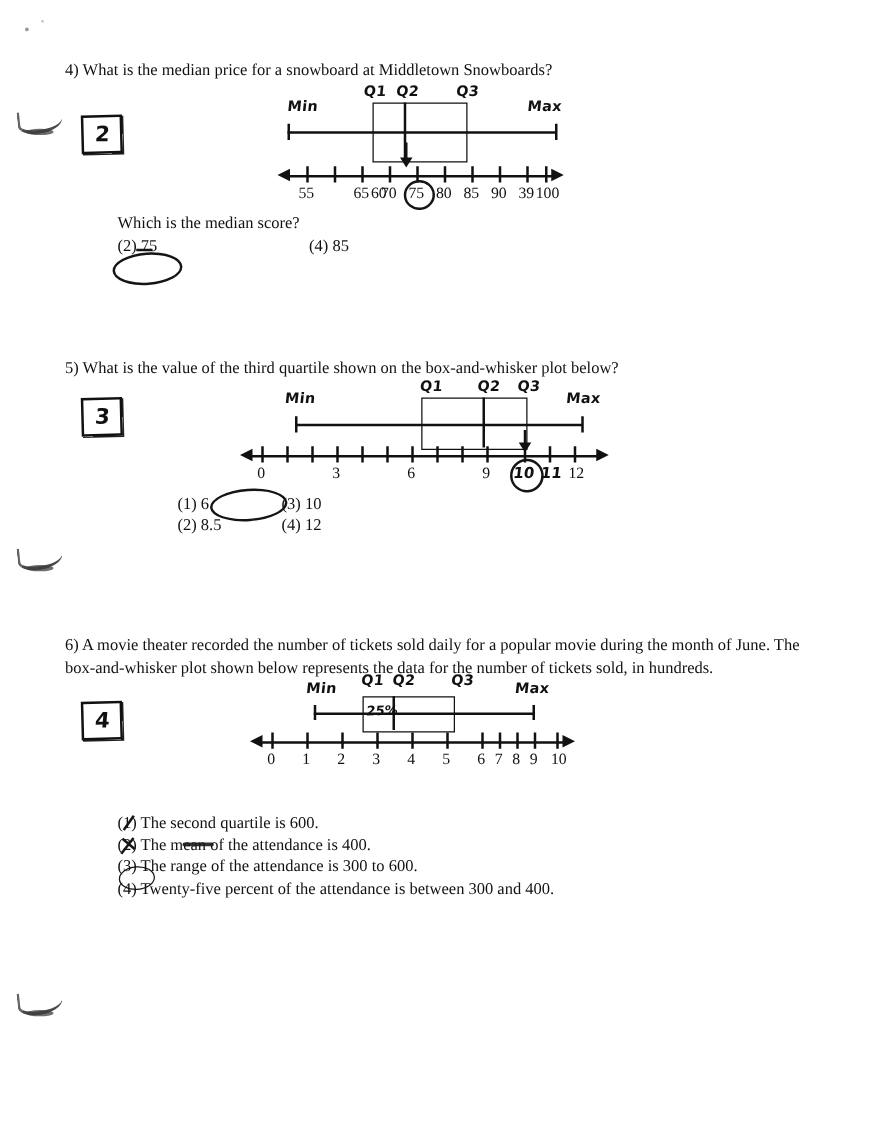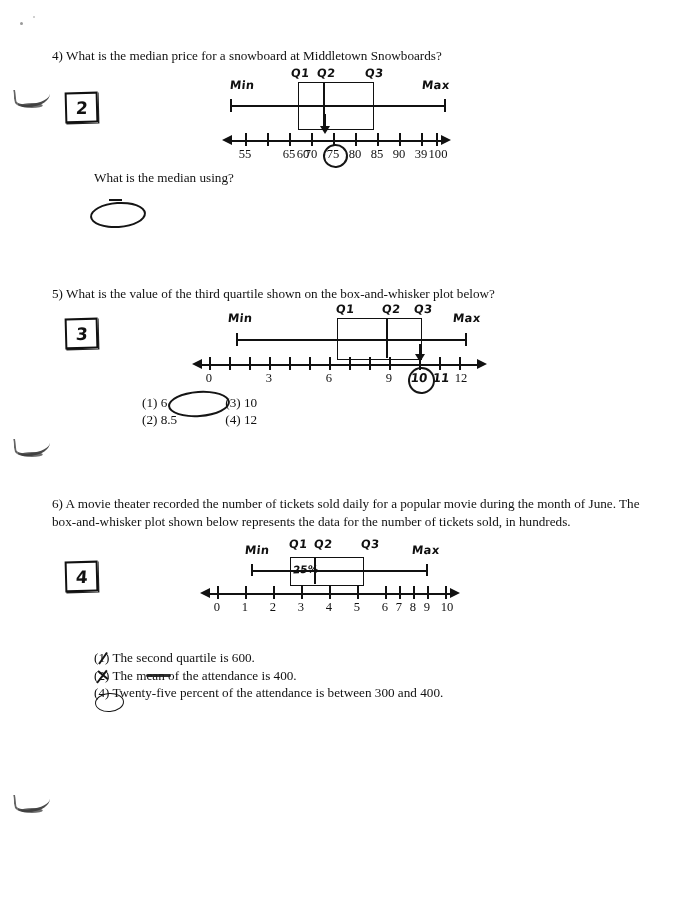--- a/index.html
+++ b/index.html
@@ -241,23 +241,33 @@
     <div class="nl-num" style="left:111px; top:15px;">75</div>
     <div class="nl-num" style="left:133px; top:15px;">80</div>
     <div class="nl-num" style="left:155px; top:15px;">85</div>
     <div class="nl-num" style="left:177px; top:15px;">90</div>
     <div class="nl-num" style="left:199px; top:15px;">39</div>
     <div class="nl-num" style="left:216px; top:15px;">100</div>
 
     <div class="hand-ellipse" style="left:101px; top:12px; width:21px; height:20px;"></div>
   </div>
 
-  <div class="prompt" style="left:94px; top:170px;">What is the median using?</div>
+  <div class="prompt" style="left:94px; top:170px;">Which is the median score?</div>
 
   <div class="opts" style="left:94px; top:188px;">
+    <div class="row">
+      <span class="colA">
+        <span class="opt-label">(2)</span>
+        <span>75</span>
+      </span>
+      <span>
+        <span class="opt-label">(4)</span>
+        <span>85</span>
+      </span>
+    </div>
   </div>
 
   <div class="hand-ellipse" style="left:90px; top:202px; width:52px; height:22px;"></div>
 
   <div class="hand-strike" style="left:109px; top:199px; width:13px; height:1.6px;"></div>
 
   <div class="qblock" style="left:52px; top:285px; width:600px;">
     <div class="qstem">
       <span class="qnum">5)</span>
       <span>What is the value of the third quartile shown on the box-and-whisker plot below?</span>
@@ -336,21 +346,21 @@
       <span>
         <span class="opt-label">(4)</span>
         <span>12</span>
       </span>
     </div>
   </div>
 
   <div class="hand-ellipse" style="left:168px; top:391px; width:58px; height:22px;"></div>
 
   <div class="qblock" style="left:52px; top:495px; width:590px;">
-    <div class="qstem" style="text-indent:0;">
+    <div class="qstem" style="text-indent:0;margin-top:12px;">
       <span class="qnum">6)</span>
       <span>A movie theater recorded the number of tickets sold daily for a popular movie during the month of June.  The box-and-whisker plot shown below represents the data for the number of tickets sold, in hundreds.</span>
     </div>
   </div>
 
   <div class="score-box" style="left:65px; top:561px;">
     <span>4</span>
   </div>
 
   <div class="bw" style="left:245px; top:541px; width:195px; height:44px;">
@@ -402,20 +412,24 @@
   <div class="opts" style="left:94px; top:649px; line-height:17.5px;">
     <div class="row">
       <span class="opt-label">(1)</span>
       <span>The second quartile is 600.</span>
     </div>
     <div class="row">
       <span class="opt-label">(2)</span>
       <span>The mean of the attendance is 400.</span>
     </div>
     <div class="row">
+      <span class="opt-label">(3)</span>
+      <span>The range of the attendance is 300 to 600.</span>
+    </div>
+    <div class="row">
       <span class="opt-label">(4)</span>
       <span>Twenty-five percent of the attendance is between 300 and 400.</span>
     </div>
   </div>
 
   <div class="hand-strike" style="left:99px; top:663px; width:14px; transform:rotate(-55deg);"></div>
   <div class="hand-strike" style="left:97px; top:682px; width:16px; transform:rotate(-52deg);"></div>
   <div class="hand-strike" style="left:98px; top:670px; width:13px; transform:rotate(40deg);"></div>
 
   <div class="hand-scribble" style="left:146px; top:674px; width:25px;"></div>

